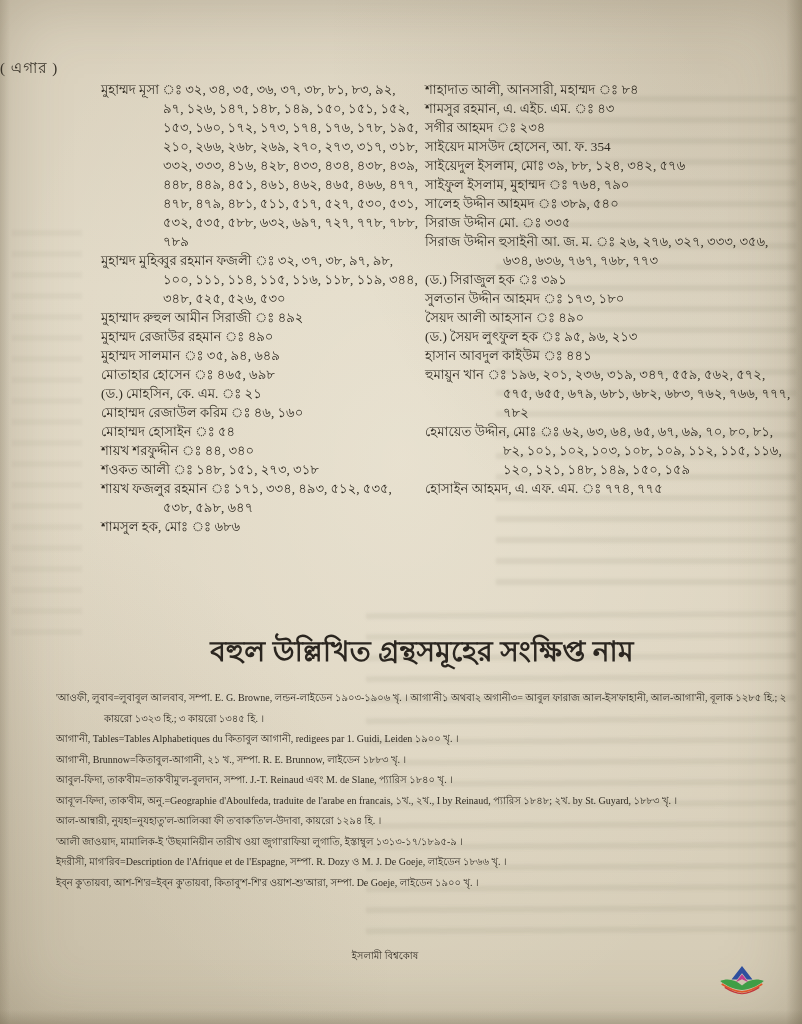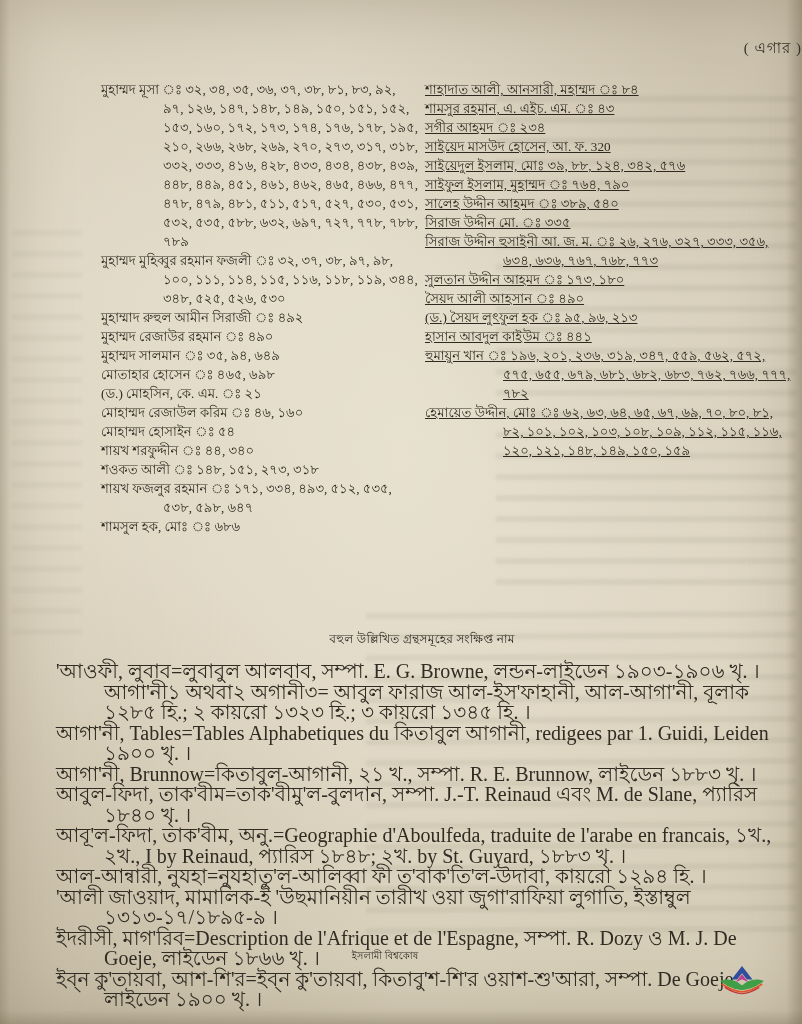--- a/index.html
+++ b/index.html
@@ -24,40 +24,40 @@
     background:linear-gradient(0deg,rgba(88,76,52,0.22),rgba(88,76,52,0));}
   .edge-left{position:absolute;top:0;left:0;width:10px;height:100%;
     background:linear-gradient(90deg,rgba(88,76,52,0.18),rgba(88,76,52,0));}
   .ghost{position:absolute;pointer-events:none;filter:blur(1.4px);
     background:repeating-linear-gradient(180deg,rgba(96,88,70,0.085) 0 6px,rgba(96,88,70,0) 6px 21px);}
   .ghost-a{right:6px;top:96px;width:300px;height:500px;}
   .ghost-b{right:6px;top:612px;width:430px;height:330px;transform:skewY(-0.3deg);}
   .ghost-c{left:12px;top:230px;width:70px;height:420px;opacity:.6;}
 
   .page-marker{
-    position:absolute;top:36px;left:0;width:100%;
-    text-align:right;font-size:15px;letter-spacing:1px;color:#3a342a;
+    position:absolute;top:56px;left:0;width:100%;
+    text-align:left;font-size:15px;letter-spacing:1px;color:#3a342a;
   }
   .index{
     position:absolute;top:80px;left:101px;right:10px;
     display:flex;gap:6px;
     font-size:13.2px;line-height:19px;
   }
   .col-left{width:318px;flex:none;}
   .col-right{width:367px;flex:none;}
   .idx{margin:0;}
   .col-left .idx{padding-left:62px;text-indent:-62px;}
-  .col-right .idx{padding-left:78px;text-indent:-78px;text-decoration:underline;}
+  .col-right .idx{padding-left:78px;text-indent:-78px;}
 
   .books{position:absolute;top:630px;left:56px;right:14px;}
   .books h2{
     margin:0 0 11px 0;text-align:center;
-    font-size:12px;font-weight:normal;color:#2b2620;letter-spacing:.3px;
+    font-size:28px;font-weight:bold;color:#2b2620;letter-spacing:.3px;
   }
-  .bib{margin:0;font-size:20px;line-height:20.5px;padding-left:48px;text-indent:-48px;color:#302b23;}
+  .bib{margin:0;font-size:10px;line-height:20.5px;padding-left:48px;text-indent:-48px;color:#302b23;}
 
   .footer{
     position:absolute;top:948px;left:0;width:96%;
     text-align:center;font-size:10px;color:#332d24;
   }
   .logo{position:absolute;right:36px;bottom:18px;width:48px;height:44px;}
 </style>
 </head>
 <body>
 
@@ -85,32 +85,34 @@
         <p class="idx"><span>মোহাম্মদ হোসাইন ঃ ৫৪</span></p>
         <p class="idx"><span>শায়খ শরফুদ্দীন ঃ ৪৪, ৩৪০</span></p>
         <p class="idx"><span>শওকত আলী ঃ ১৪৮, ১৫১, ২৭৩, ৩১৮</span></p>
         <p class="idx"><span>শায়খ ফজলুর রহমান ঃ ১৭১, ৩৩৪, ৪৯৩, ৫১২, ৫৩৫, ৫৩৮, ৫৯৮, ৬৪৭</span></p>
         <p class="idx"><span>শামসুল হক, মোঃ ঃ ৬৮৬</span></p>
     </div>
     <div class="col col-right">
       <p class="idx"><span>শাহাদাত আলী, আনসারী, মহাম্মদ ঃ ৮৪</span></p>
         <p class="idx"><span>শামসুর রহমান, এ. এইচ. এম. ঃ ৪৩</span></p>
         <p class="idx"><span>সগীর আহমদ ঃ ২৩৪</span></p>
-        <p class="idx"><span>সাইয়েদ মাসউদ হোসেন, আ. ফ. 320</span></p>
+        <p class="idx"><span>সাইয়েদ মাসউদ হোসেন, আ. ফ. 354</span></p>
         <p class="idx"><span>সাইয়েদুল ইসলাম, মোঃ ৩৯, ৮৮, ১২৪, ৩৪২, ৫৭৬</span></p>
         <p class="idx"><span>সাইফুল ইসলাম, মুহাম্মদ ঃ ৭৬৪, ৭৯০</span></p>
         <p class="idx"><span>সালেহ উদ্দীন আহমদ ঃ ৩৮৯, ৫৪০</span></p>
         <p class="idx"><span>সিরাজ উদ্দীন মো. ঃ ৩৩৫</span></p>
         <p class="idx"><span>সিরাজ উদ্দীন হুসাইনী আ. জ. ম. ঃ ২৬, ২৭৬, ৩২৭, ৩৩৩, ৩৫৬, ৬৩৪, ৬৩৬, ৭৬৭, ৭৬৮, ৭৭৩</span></p>
+        <p class="idx"><span>(ড.) সিরাজুল হক ঃ ৩৯১</span></p>
         <p class="idx"><span>সুলতান উদ্দীন আহমদ ঃ ১৭৩, ১৮০</span></p>
         <p class="idx"><span>সৈয়দ আলী আহসান ঃ ৪৯০</span></p>
         <p class="idx"><span>(ড.) সৈয়দ লুৎফুল হক ঃ ৯৫, ৯৬, ২১৩</span></p>
         <p class="idx"><span>হাসান আবদুল কাইউম ঃ ৪৪১</span></p>
         <p class="idx"><span>হুমায়ুন খান ঃ ১৯৬, ২০১, ২৩৬, ৩১৯, ৩৪৭, ৫৫৯, ৫৬২, ৫৭২, ৫৭৫, ৬৫৫, ৬৭৯, ৬৮১, ৬৮২, ৬৮৩, ৭৬২, ৭৬৬, ৭৭৭, ৭৮২</span></p>
         <p class="idx"><span>হেমায়েত উদ্দীন, মোঃ ঃ ৬২, ৬৩, ৬৪, ৬৫, ৬৭, ৬৯, ৭০, ৮০, ৮১, ৮২, ১০১, ১০২, ১০৩, ১০৮, ১০৯, ১১২, ১১৫, ১১৬, ১২০, ১২১, ১৪৮, ১৪৯, ১৫০, ১৫৯</span></p>
+        <p class="idx"><span>হোসাইন আহমদ, এ. এফ. এম. ঃ ৭৭৪, ৭৭৫</span></p>
     </div>
   </div>
 
   <div class="books">
     <h2>বহুল উল্লিখিত গ্রন্থসমূহের সংক্ষিপ্ত নাম</h2>
     <p class="bib"><span>'আওফী, লুবাব=লুবাবুল আলবাব, সম্পা. E. G. Browne, লন্ডন-লাইডেন ১৯০৩-১৯০৬ খৃ. । আগা'নী১ অথবা২ অগানী৩= আবুল ফারাজ আল-ইস'ফাহানী, আল-আগা'নী, বূলাক ১২৮৫ হি.; ২ কায়রো ১৩২৩ হি.; ৩ কায়রো ১৩৪৫ হি. ।</span></p>
       <p class="bib"><span>আগা'নী, Tables=Tables Alphabetiques du কিতাবুল আগানী, redigees par 1. Guidi, Leiden ১৯০০ খৃ. ।</span></p>
       <p class="bib"><span>আগা'নী, Brunnow=কিতাবুল-আগানী, ২১ খ., সম্পা. R. E. Brunnow, লাইডেন ১৮৮৩ খৃ. ।</span></p>
       <p class="bib"><span>আবুল-ফিদা, তাক'বীম=তাক'বীমু'ল-বুলদান, সম্পা. J.-T. Reinaud এবং M. de Slane, প্যারিস ১৮৪০ খৃ. ।</span></p>
       <p class="bib"><span>আবূ'ল-ফিদা, তাক'বীম, অনু.=Geographie d'Aboulfeda, traduite de l'arabe en francais, ১খ., ২খ., I by Reinaud, প্যারিস ১৮৪৮; ২খ. by St. Guyard, ১৮৮৩ খৃ. ।</span></p>

